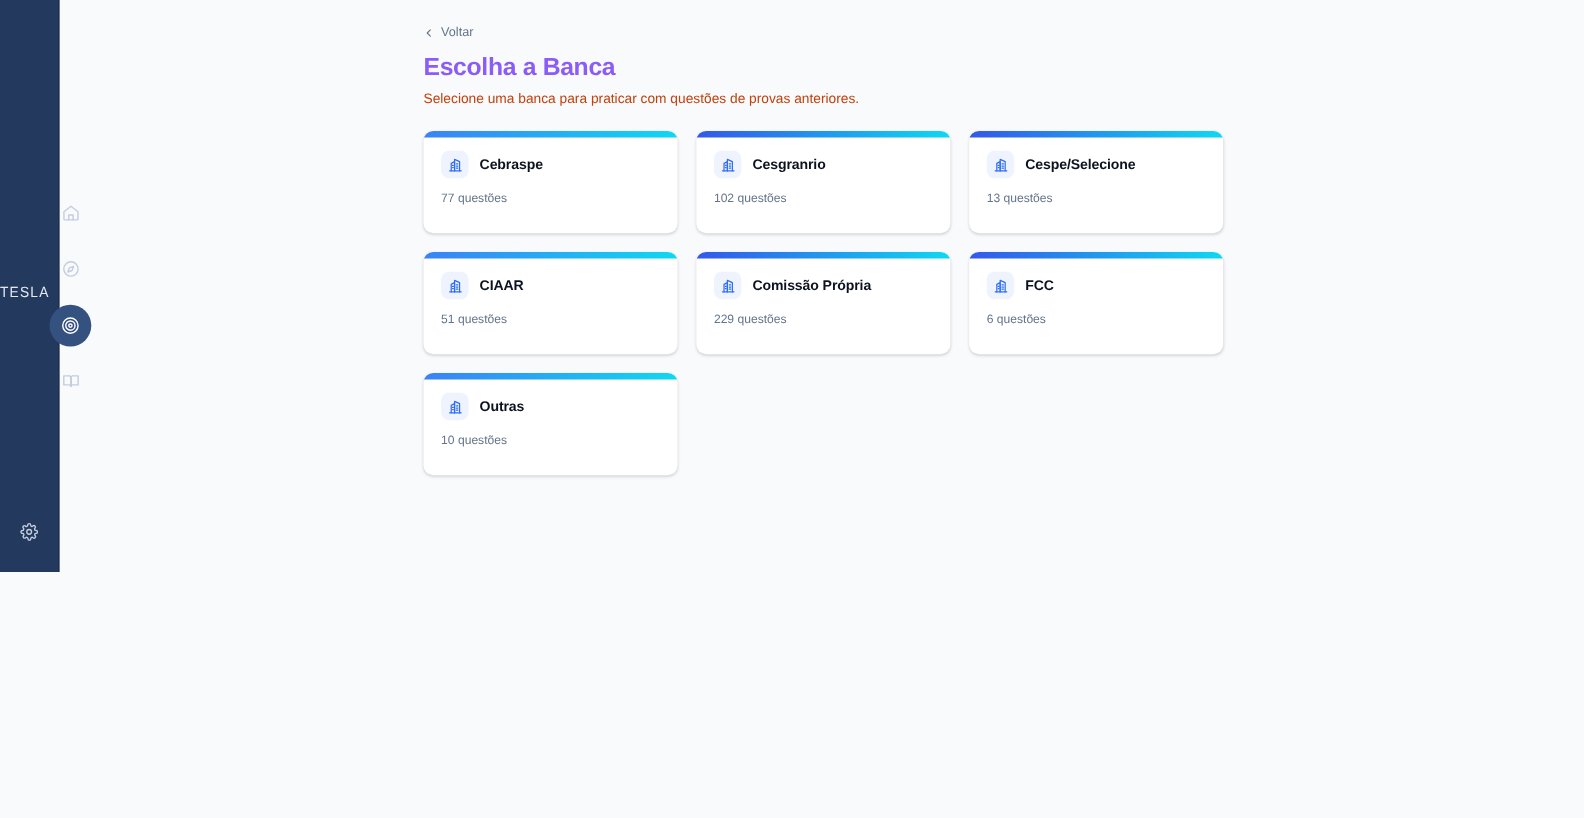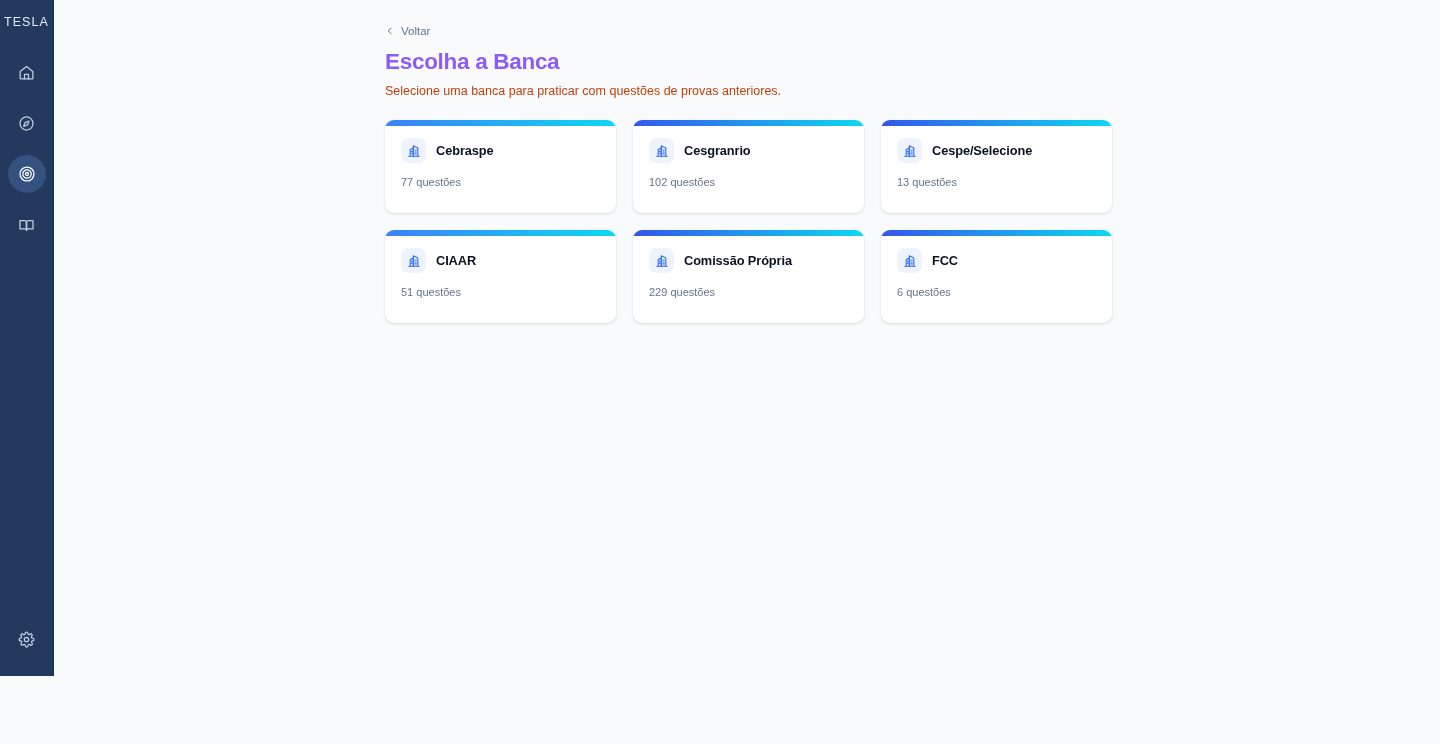--- a/index.html
+++ b/index.html
@@ -11,25 +11,25 @@
   body {
     font-family: "Liberation Sans", sans-serif;
     background: #f8fafc;
     color: #0f172a;
     display: flex;
   }
 
   
   #sidebar {
     width: 54px;
-    height: 676px;
+    height: 520px;
     flex: 0 0 54px;
     background: #23395d;
     display: flex;
-    flex-direction: column;
+    flex-direction: row;
     align-items: center;
     border-right: 1px solid #1b2d4b;
     position: relative;
   }
   #brand {
     margin-top: 11px;
     height: 22px;
     display: flex;
     align-items: center;
     justify-content: center;
@@ -349,16 +349,34 @@
   <path d="M3 21h18"></path>
   <path d="M13.6 10.2h2.2M13.6 13.6h2.2M13.6 17h2.2"></path>
   <path d="M7.6 12.6h1.2M7.6 16h1.2"></path>
 </svg>
               </span>
         <span class="card-title">FCC</span>
       </div>
       <span class="card-count">6 questões</span>
     </div>
         </div>
+        <div class="bank-card">
+    <div class="card-accent" style="background:linear-gradient(90deg, #3b82f6 0%, #0ed8f2 100%)"></div>
+    <div class="card-body">
+      <div class="card-head">
+        <span class="card-icon-wrap">
+<svg width="14" height="14" viewBox="0 0 24 24" fill="none" stroke="#2f6df6" stroke-width="1.9" stroke-linecap="round" stroke-linejoin="round">
+  <path d="M5.5 21V9.4l5.2-2.6V21"></path>
+  <path d="M10.7 21V3.2l7.8 3.6V21"></path>
+  <path d="M3 21h18"></path>
+  <path d="M13.6 10.2h2.2M13.6 13.6h2.2M13.6 17h2.2"></path>
+  <path d="M7.6 12.6h1.2M7.6 16h1.2"></path>
+</svg>
+              </span>
+        <span class="card-title">Outras</span>
+      </div>
+      <span class="card-count">10 questões</span>
+    </div>
+        </div>
       </div>
 
   </div>
 </main>
 
 </body></html>

